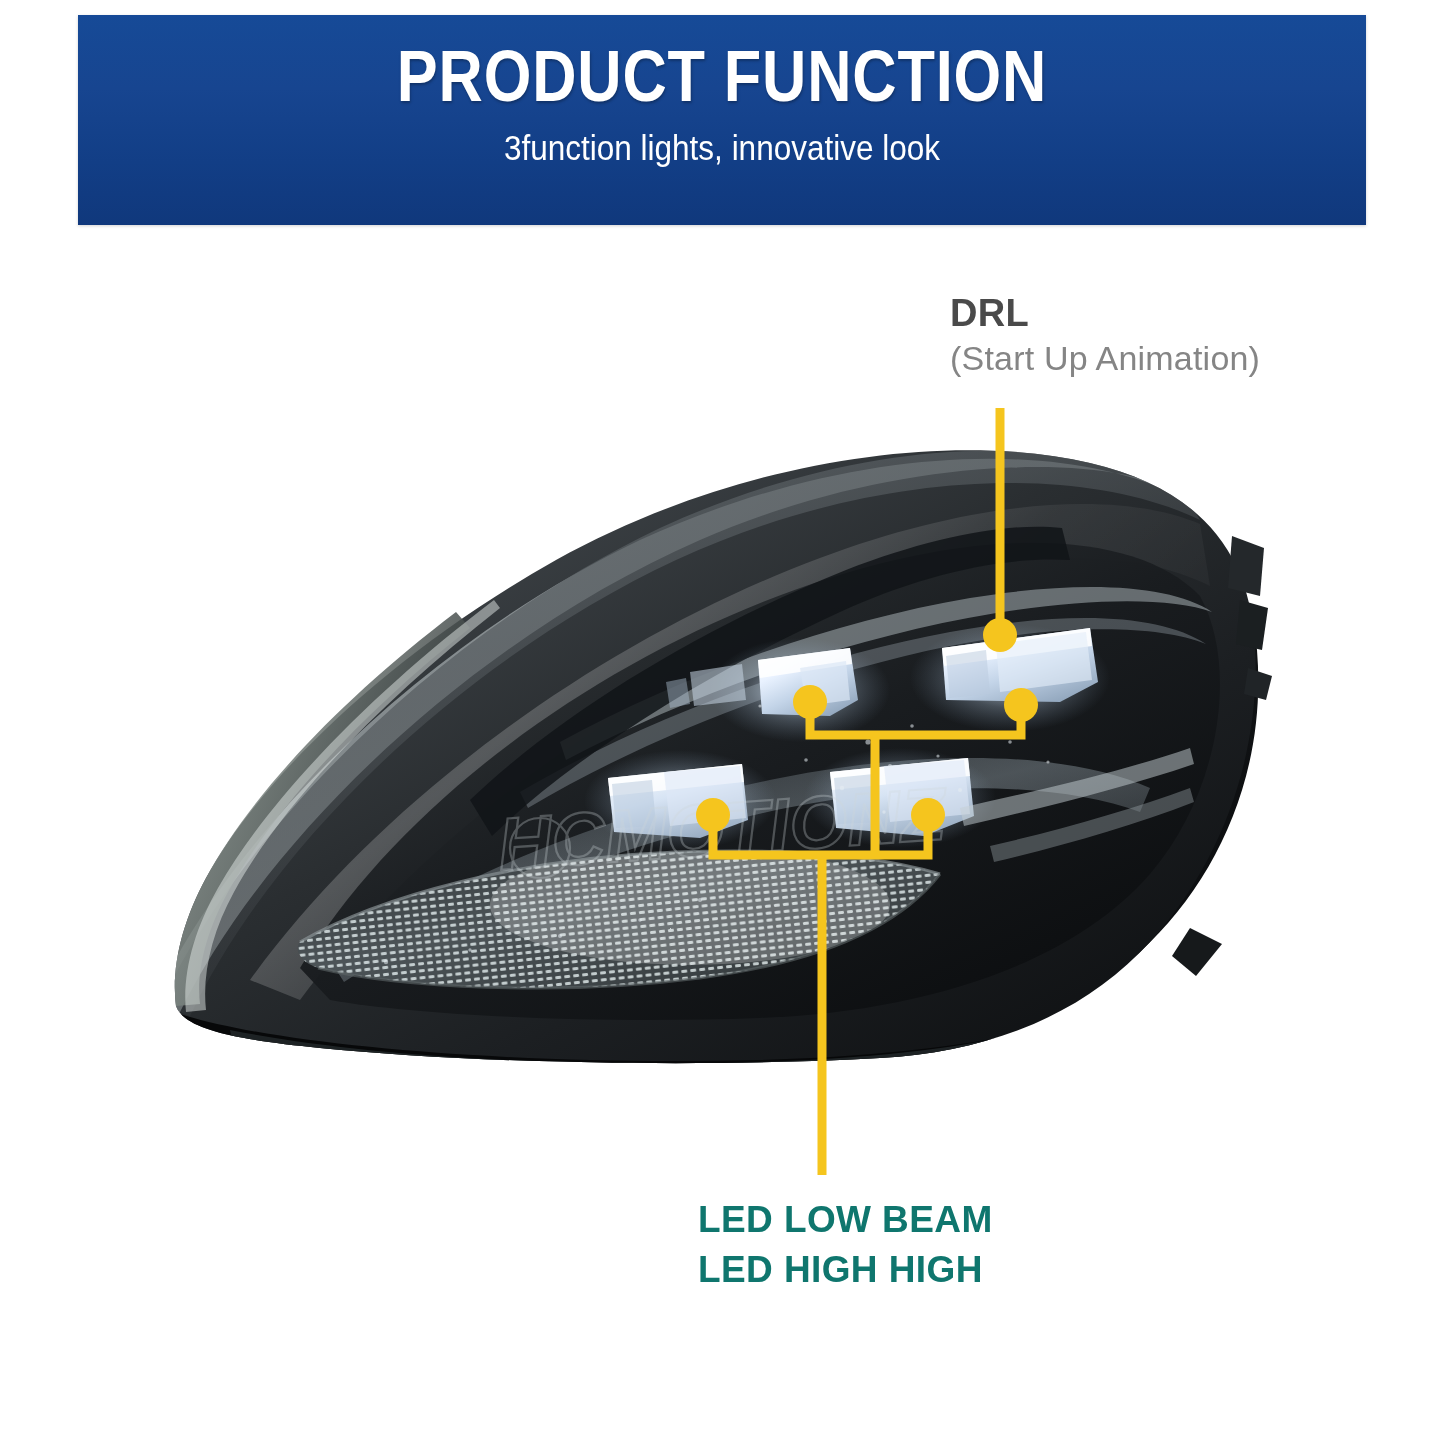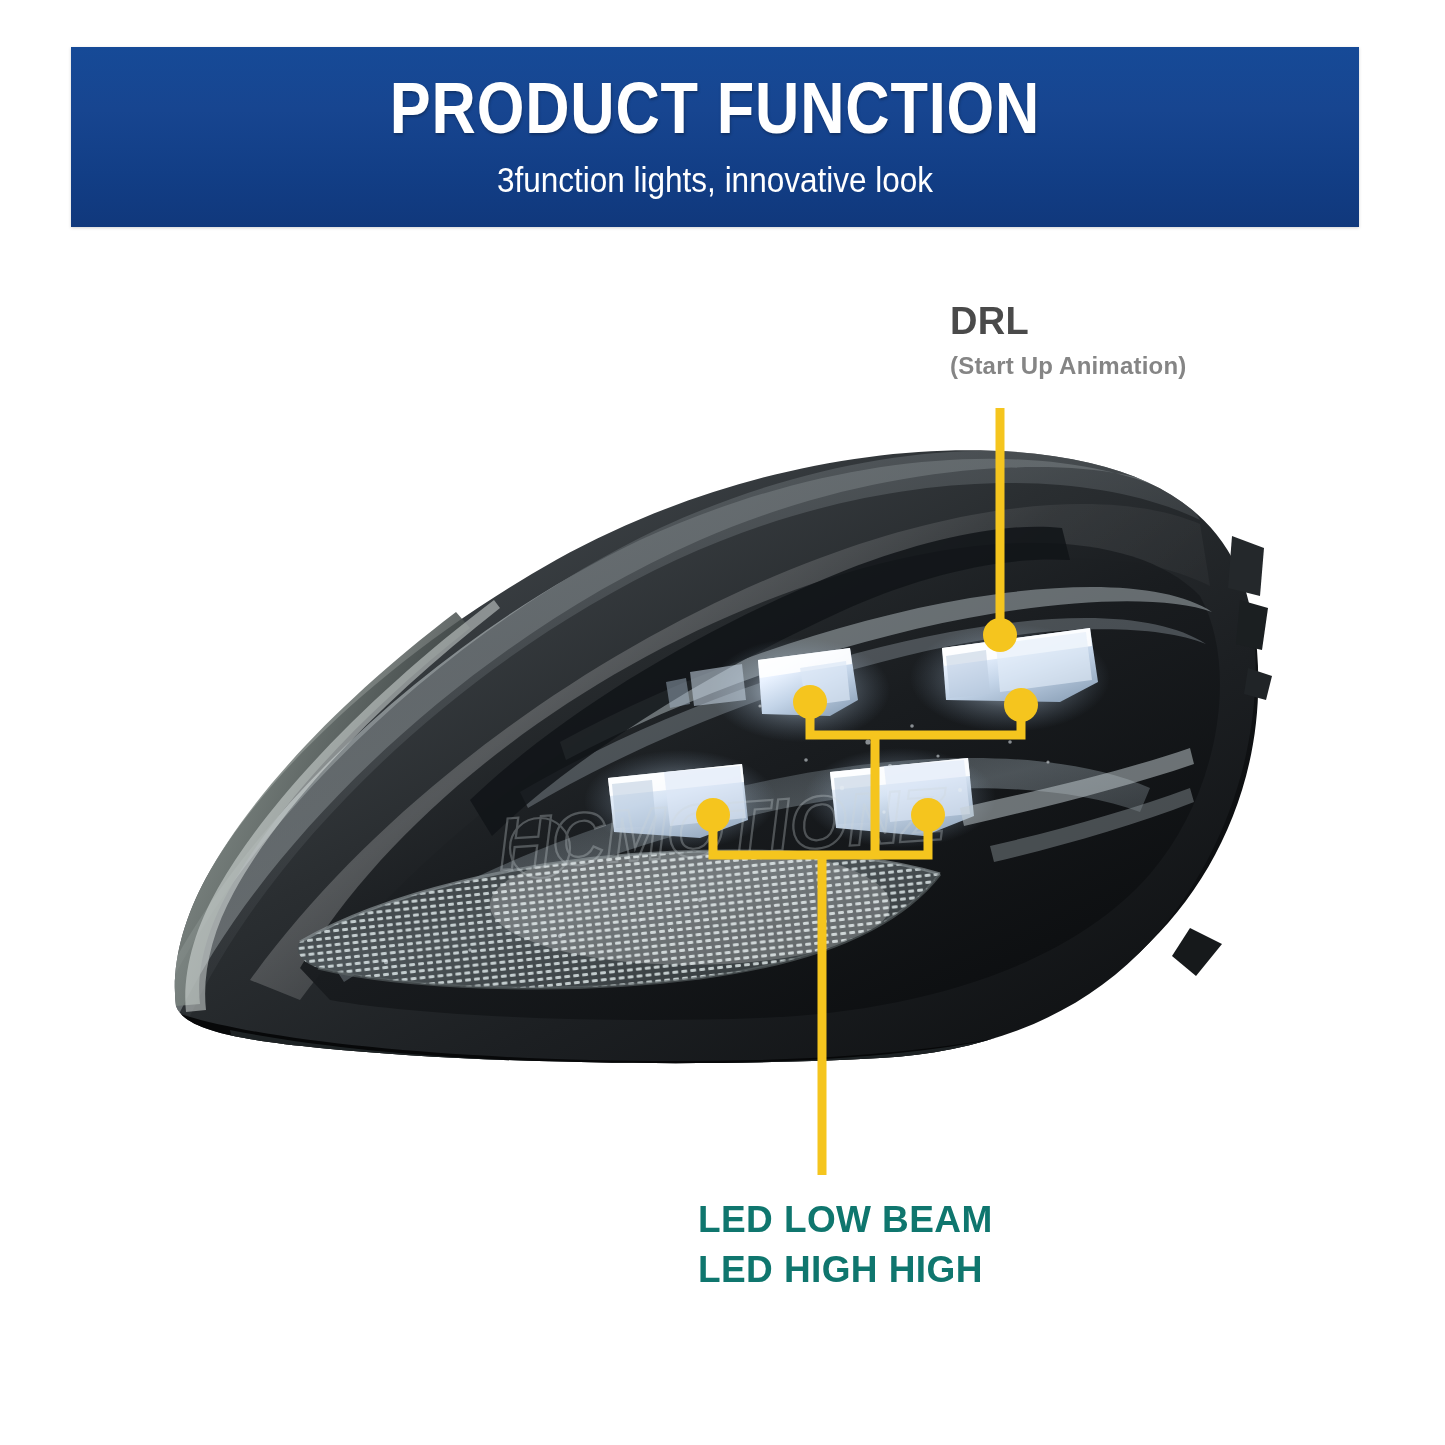--- a/index.html
+++ b/index.html
@@ -15,27 +15,26 @@
     position: relative;
     width: 1445px;
     height: 1445px;
     background: #ffffff;
     overflow: hidden;
   }
 
   
   .banner {
     position: absolute;
-    left: 71px;
+    left: 78px;
     top: 15px;
     width: 1288px;
-    height: 180px;
+    height: 210px;
     background: linear-gradient(180deg, #164a97 0%, #174590 35%, #123e86 70%, #10387c 100%);
     box-shadow: 0 1px 3px rgba(0,0,0,0.18);
-    margin-top: 32px;
   }
   .banner-title {
     position: absolute;
     left: 0;
     right: 0;
     top: 22px;
     text-align: center;
     color: #ffffff;
     font-size: 73px;
     line-height: 78px;
@@ -77,34 +76,34 @@
   
   .callout-layer {
     position: absolute;
     left: 0; top: 0;
     width: 1445px; height: 1445px;
   }
 
   .label-drl {
     position: absolute;
     left: 950px;
-    top: 298px;
+    top: 290px;
     width: 420px;
   }
   .label-drl .l1 {
     font-size: 38px;
     line-height: 46px;
     font-weight: 700;
     color: #4a4a4a;
     letter-spacing: 0.3px;
   }
   .label-drl .l2 {
-    font-size: 24px;
+    font-size: 34px;
     line-height: 44px;
-    font-weight: 700;
+    font-weight: 400;
     color: #858585;
     letter-spacing: 0.2px;
   }
 
   .label-beam {
     position: absolute;
     left: 698px;
     top: 1195px;
     width: 520px;
   }

